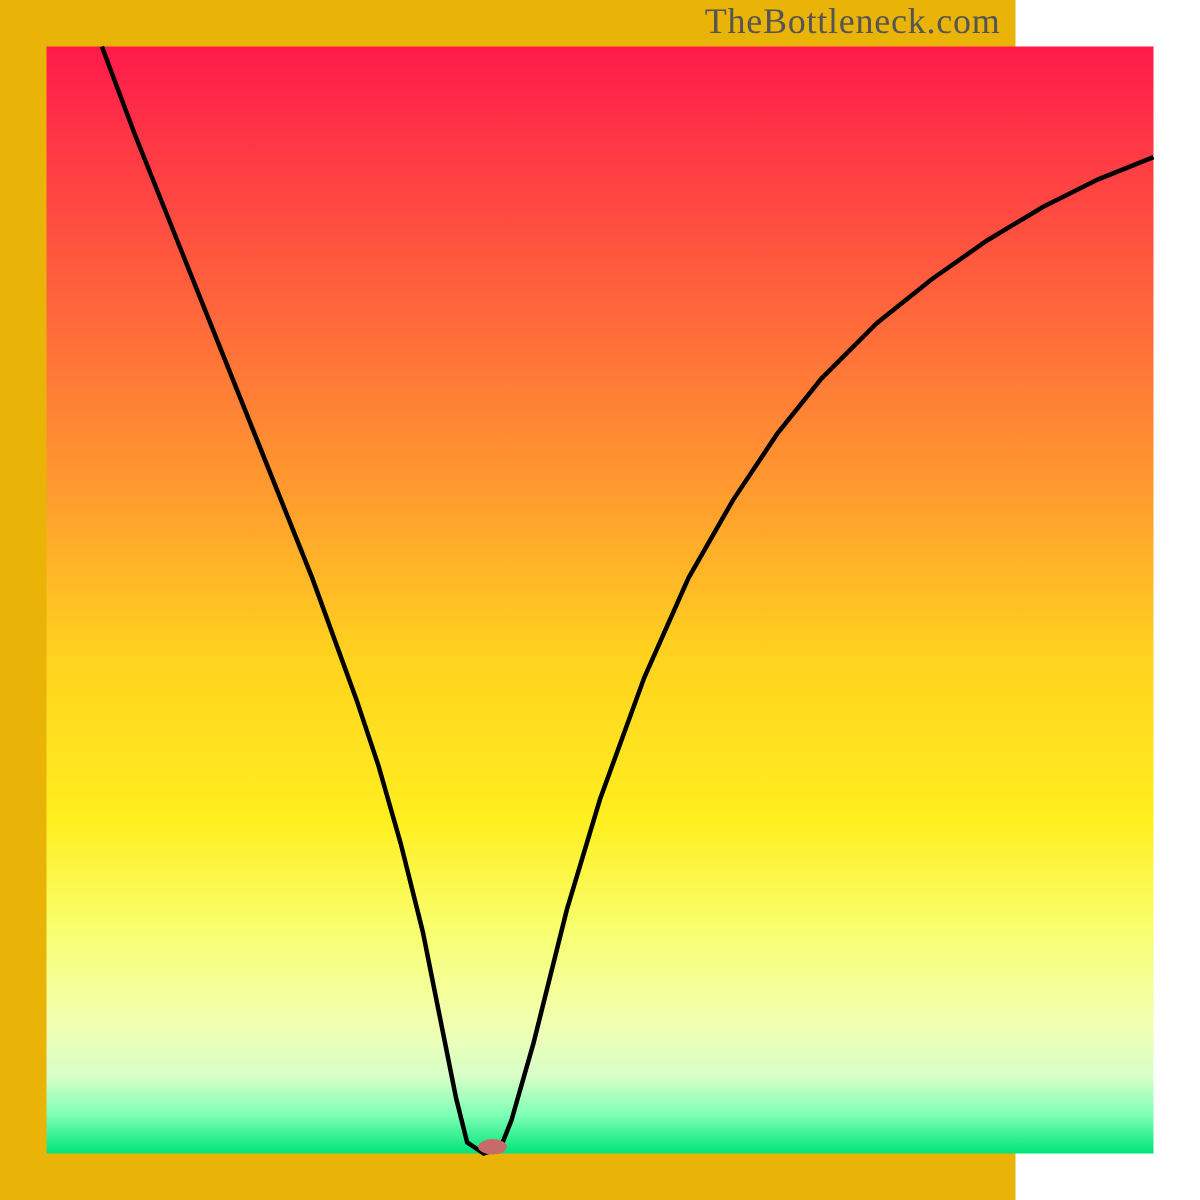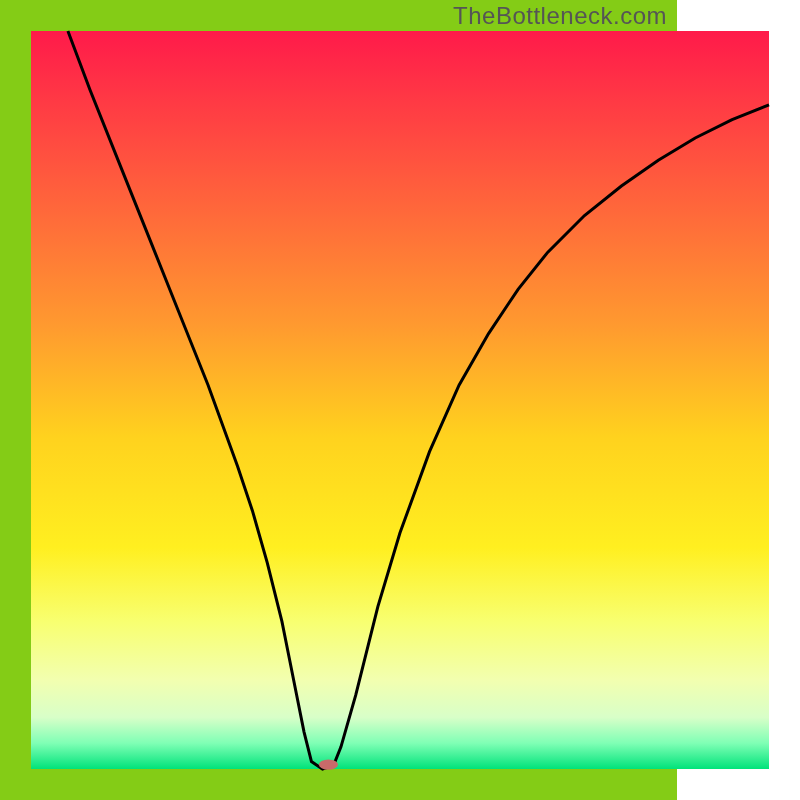--- a/index.html
+++ b/index.html
@@ -8,21 +8,22 @@
     width: 800px;
     height: 800px;
     overflow: hidden;
     background: #ffffff;
     font-family: Arial, Helvetica, sans-serif;
   }
   .wrap {
     position: relative;
     width: 677px;
     height: 800px;
-    background: #84cc16;
+    background: #eab308;
+    font-family: Liberation Serif, serif;
   }
   .watermark {
     position: absolute;
     top: 2px;
     right: 10px;
     font-size: 24px;
     color: #555555;
     font-weight: 500;
     letter-spacing: 0.5px;
     z-index: 3;

